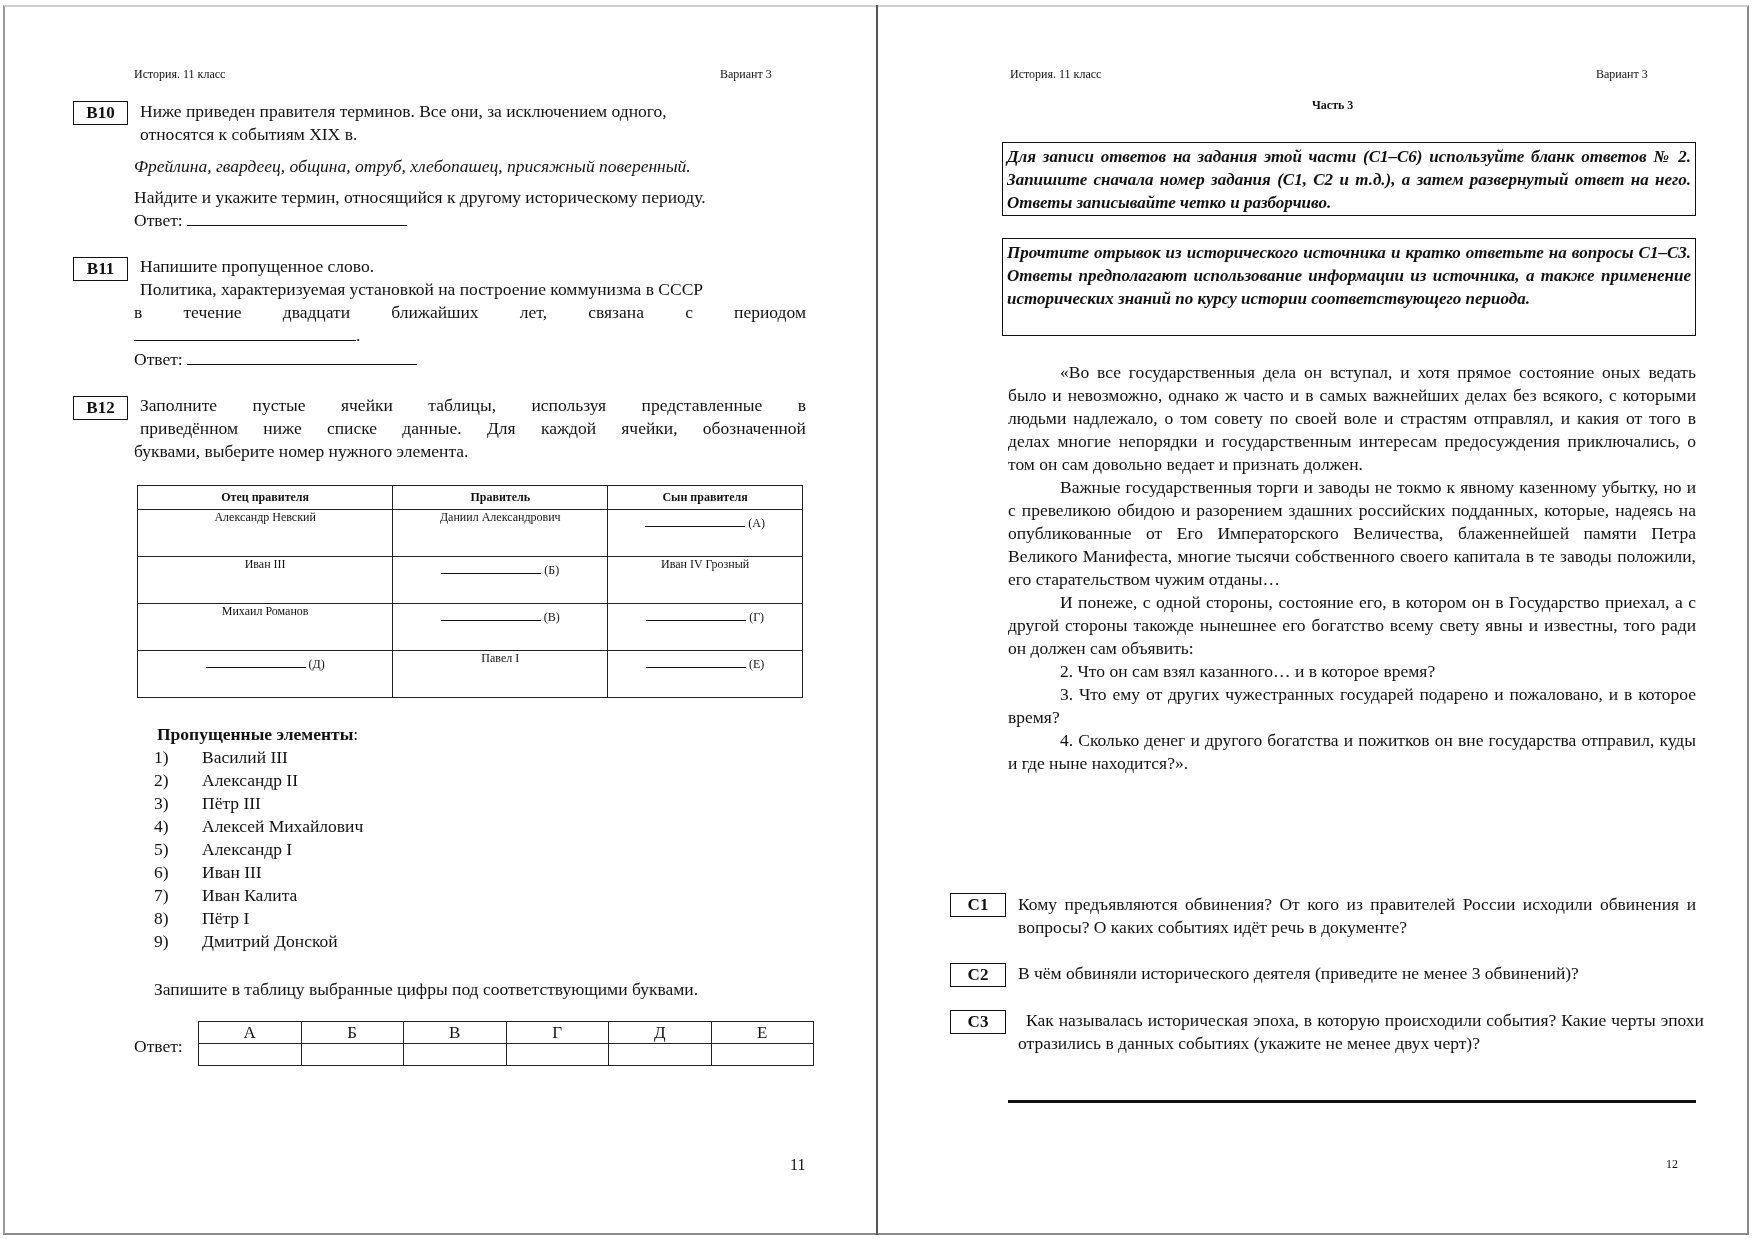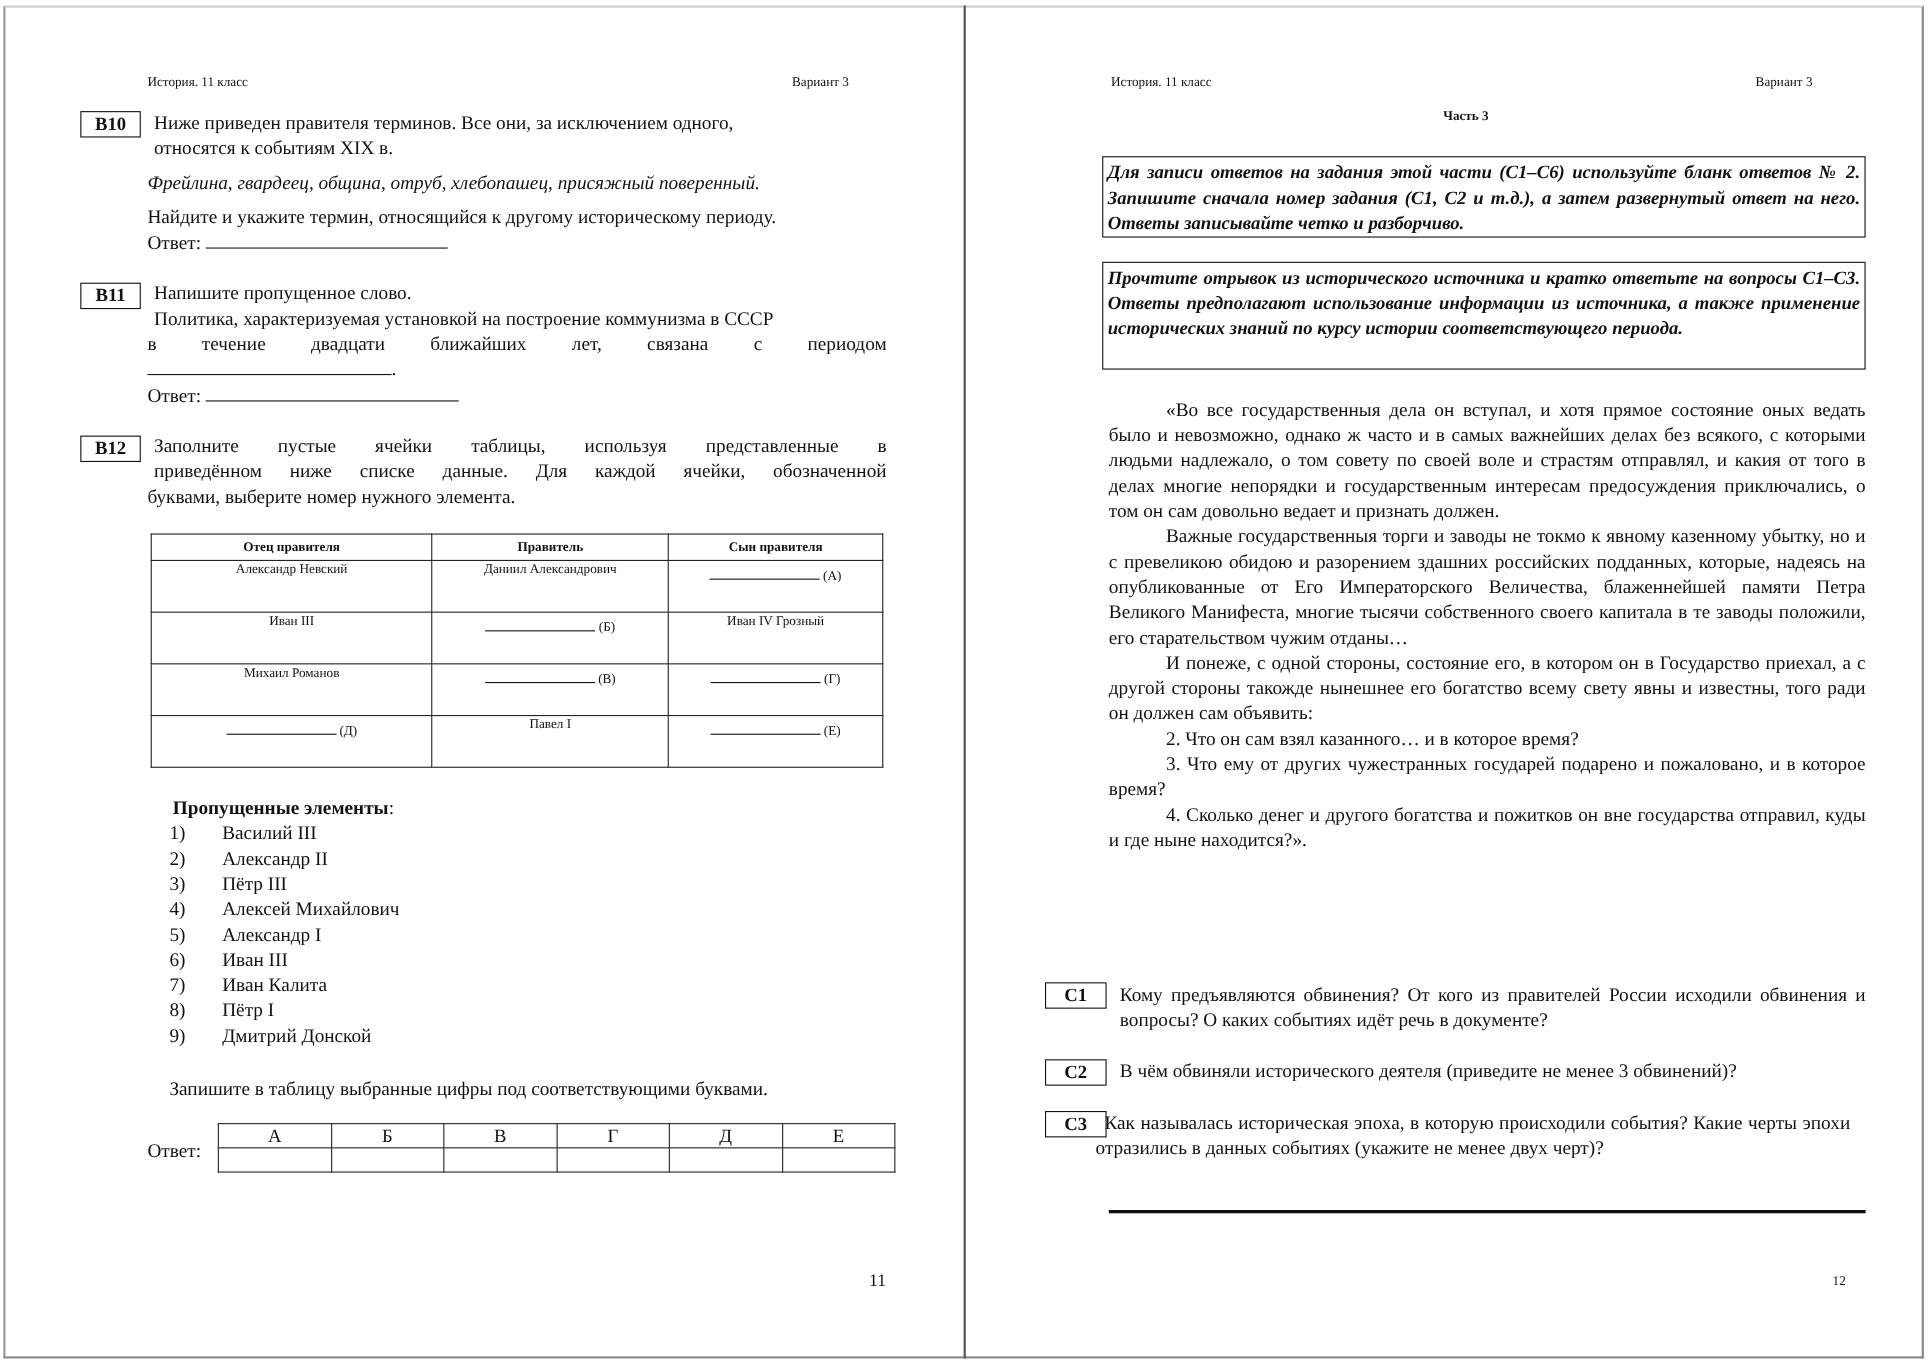--- a/index.html
+++ b/index.html
@@ -154,17 +154,17 @@
     <p class="para">4. Сколько денег и другого богатства и пожитков он вне государства отправил, куды и где ныне находится?».</p>
   </div>
 
   <div class="qbox" style="left:72px;top:893px;width:56px;height:24px;">С1</div>
   <div class="abs t just" style="left:140px;top:893px;width:678px;">Кому предъявляются обвинения? От кого из правителей России исходили обвинения и вопросы? О каких событиях идёт речь в документе?</div>
 
   <div class="qbox" style="left:72px;top:963px;width:56px;height:24px;">С2</div>
   <div class="abs t" style="left:140px;top:962px;width:678px;">В чём обвиняли исторического деятеля (приведите не менее 3 обвинений)?</div>
 
   <div class="qbox" style="left:72px;top:1010px;width:56px;height:24px;">С3</div>
-  <div class="abs t just" style="left:118px;top:1009px;width:686px;text-indent:8px;">Как называлась историческая эпоха, в которую происходили события? Какие черты эпохи отразились в данных событиях (укажите не менее двух черт)?</div>
+  <div class="abs t just" style="left:140px;top:1009px;width:686px;text-indent:8px;">Как называлась историческая эпоха, в которую происходили события? Какие черты эпохи отразились в данных событиях (укажите не менее двух черт)?</div>
 
   <div class="abs" style="left:130px;top:1100px;width:688px;height:3px;background:#111;"></div>
   <div class="abs t" style="left:788px;top:1153px;font-size:12px;">12</div>
 </div>
 
 </body></html>

